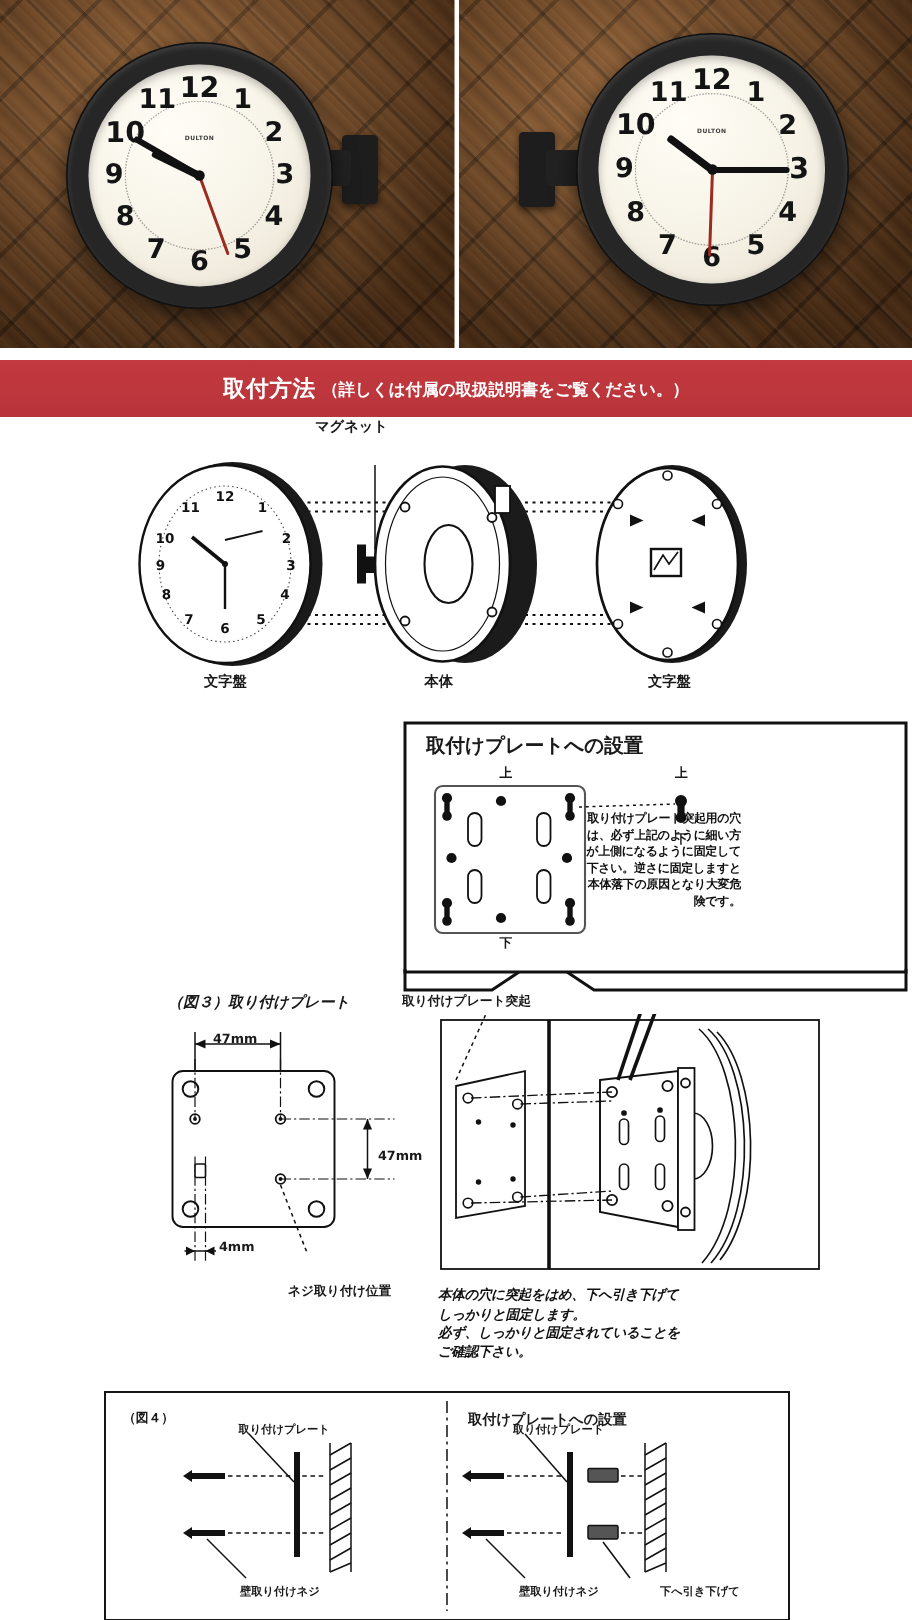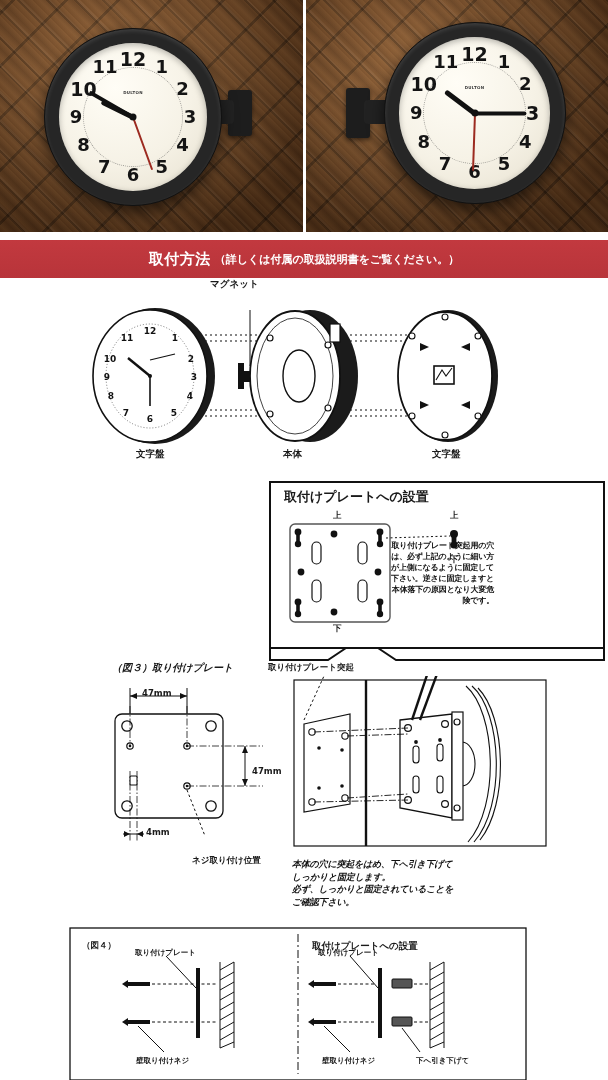--- a/index.html
+++ b/index.html
@@ -80,21 +80,21 @@
   .banner .b-main { font-size: 15px; font-weight: 700; letter-spacing:.5px; }
   .banner .b-sub  { font-size: 11px; font-weight: 700; margin-left: 4px; }
 
   
   .diagrams { position: relative; width:608px; padding: 12px 0 0 0; }
   .lbl {
     position:absolute; font-size:9.5px; color:#1a1a1a; white-space:nowrap;
     font-weight:600; font-family:"DejaVu Sans","Liberation Sans",sans-serif;
   }
   .lbl.small { font-size: 8.5px; }
-  .lbl.tiny  { font-size: 7.5px; }
+  .lbl.tiny  { font-size: 7.5px; margin-left: 24px; }
   svg { display:block; }
   .sv { position:absolute; left:0; top:0; }
   .box-outline { fill:none; stroke:#111; stroke-width:2; }
   .para {
     position:absolute; font-size:8px; line-height:11px; color:#111; font-weight:600;
     width:108px; letter-spacing:-.2px;
   }
   .para2 {
     position:absolute; font-size:9px; line-height:12.5px; color:#111; font-weight:600;
     width:250px; letter-spacing:-.2px;font-style:italic;

